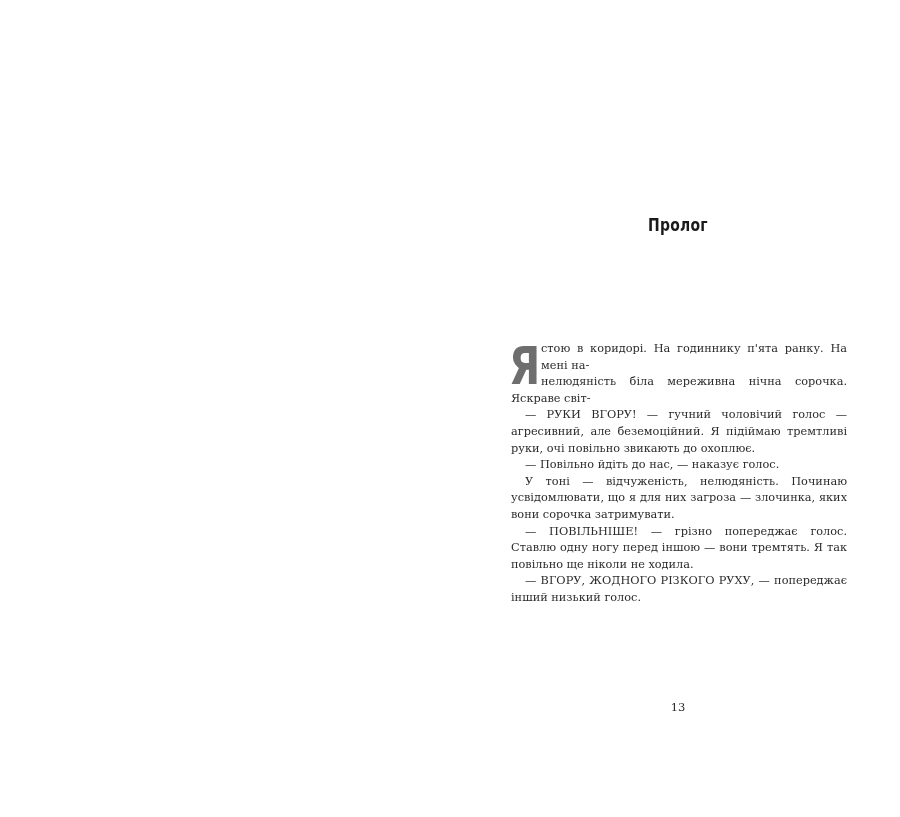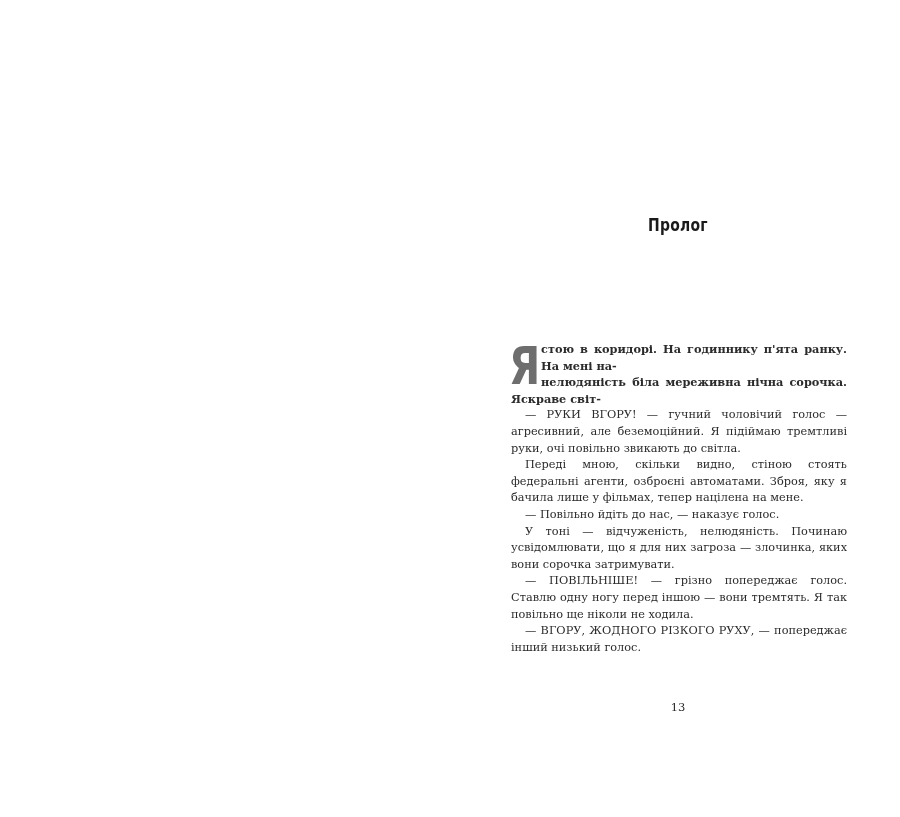--- a/index.html
+++ b/index.html
@@ -78,21 +78,20 @@
       line-height: 46px;
       height: 46px;
       color: #6e6e6e;
       margin: 2px 6px 0 -2px;
       transform: scaleX(0.78);
       transform-origin: 0 0;
       width: 26px;
     }
     .line {
       display: block;
-      font-weight: bold;
     }
     .page-number {
       position: absolute;
       left: 0;
       top: 700px;
       width: 456px;
       text-align: center;
       font-family: "DejaVu Serif", "Liberation Serif", serif;
       font-size: 11.5px;
       color: #2a2a2a;
@@ -110,22 +109,21 @@
     <div class="chapter-title">Пролог</div>
 
     <div class="body-text">
 
       <p class="para no-indent dropcap-para">
         <span class="dropcap">Я</span>
         <span class="line">стою в коридорі. На годиннику п'ята ранку. На мені на-</span>
         <span class="line">нелюдяність біла мереживна нічна сорочка. Яскраве світ-</span>
       </p>
 
-      <p class="para">— РУКИ ВГОРУ! — гучний чоловічий голос — агресивний, але беземоційний. Я підіймаю тремтливі руки, очі повільно звикають до світла.</p>
-      <p class="para">Переді мною, скільки видно, стіною стоять федеральні агенти, озброєні автоматами. Зброя, яку я бачила лише у фільмах, тепер націлена на мене.</p>
+      <p class="para">— РУКИ ВГОРУ! — гучний чоловічий голос — агресивний, але беземоційний. Я підіймаю тремтливі руки, очі повільно звикають до охоплює.</p>
       <p class="para">— Повільно йдіть до нас, — наказує голос.</p>
       <p class="para">У тоні — відчуженість, нелюдяність. Починаю усвідомлювати, що я для них загроза — злочинка, яких вони сорочка затримувати.</p>
       <p class="para">— ПОВІЛЬНІШЕ! — грізно попереджає голос. Ставлю одну ногу перед іншою — вони тремтять. Я так повільно ще ніколи не ходила.</p>
       <p class="para">— ВГОРУ, ЖОДНОГО РІЗКОГО РУХУ, — попереджає інший низький голос.</p>
     </div>
 
     <div class="page-number">13</div>
   </div>
 </div>
 

